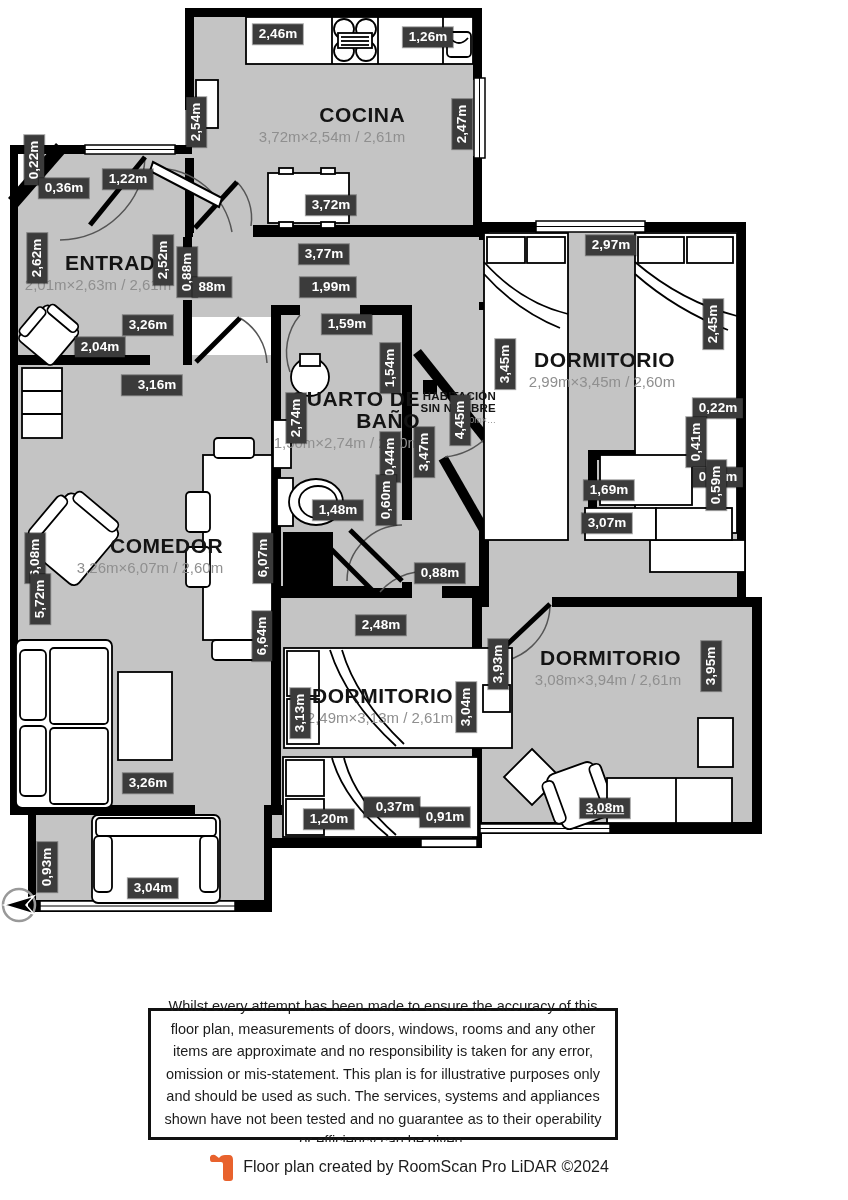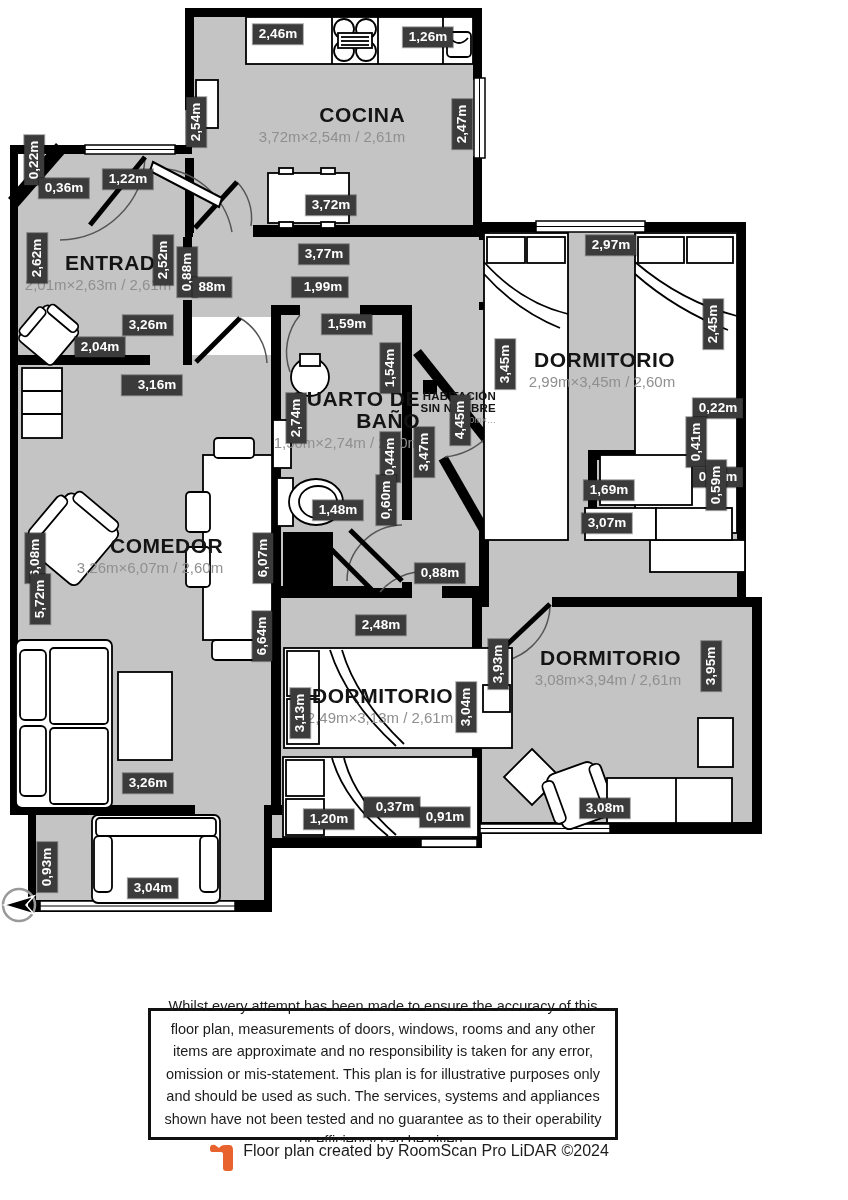--- a/index.html
+++ b/index.html
@@ -37,21 +37,21 @@
     position:absolute; left:148px; top:1008px; width:470px; height:132px;
     background:#fff; border:3px solid #111; box-sizing:border-box;
     display:flex; align-items:center; justify-content:center;
   }
   #disclaimer-text {
     width:440px; font-size:14.5px; line-height:1.55; color:#1c1c1c;
     text-align:center;
   }
   #credit-box {
     position:absolute; left:190px; top:1142px; width:438px; height:50px;
-    background:#fff; display:flex; justify-content:center; gap:8px;
+    background:#fff; display:flex; align-items:center; justify-content:center; gap:8px;
   }
   #credit-text { font-size:16px; color:#1c1c1c; }
 </style>
 </head>
 <body>
 
 <div id="stage">
 
   <div id="plan">
     <svg width="848" height="940" viewBox="0 0 848 940">
@@ -316,21 +316,21 @@
         <div class="badge v" style="left: 462px; top: 124px;">2,47m</div>
         <div class="badge v" style="left: 34px; top: 160px;">0,22m</div>
         <div class="badge" style="left: 64px; top: 188px;">0,36m</div>
         <div class="badge" style="left: 128px; top: 179px;">1,22m</div>
         <div class="badge v" style="left: 37px; top: 258px;">2,62m</div>
         <div class="badge v" style="left: 163px; top: 260px;">2,52m</div>
         <div class="badge v" style="left: 187px; top: 272px;">0,88m</div>
         <div class="badge" style="left: 212px; top: 287px;">88m</div>
         <div class="badge" style="left: 331px; top: 205px;">3,72m</div>
         <div class="badge" style="left: 324px; top: 254px;">3,77m</div>
-        <div class="badge" style="left: 320px; top: 287px; padding-left: 12px;">1,99m</div>
+        <div class="badge" style="left: 328px; top: 287px; padding-left: 12px;">1,99m</div>
         <div class="badge" style="left: 347px; top: 324px;">1,59m</div>
         <div class="badge" style="left: 611px; top: 245px;">2,97m</div>
         <div class="badge" style="left: 148px; top: 325px;">3,26m</div>
         <div class="badge" style="left: 100px; top: 347px;">2,04m</div>
         <div class="badge" style="left: 152px; top: 385px; padding-left: 16px;">3,16m</div>
         <div class="badge v" style="left: 505px; top: 364px;">3,45m</div>
         <div class="badge v" style="left: 713px; top: 324px;">2,45m</div>
         <div class="badge v" style="left: 390px; top: 368px;">1,54m</div>
         <div class="badge v" style="left: 296px; top: 418px;">2,74m</div>
         <div class="badge v" style="left: 460px; top: 420px;">4,45m</div>
@@ -351,21 +351,21 @@
         <div class="badge" style="left: 381px; top: 625px; text-align: center;">2,48m</div>
         <div class="badge v" style="left: 262px; top: 636px;">6,64m</div>
         <div class="badge v" style="left: 498px; top: 664px;">3,93m</div>
         <div class="badge v" style="left: 711px; top: 666px;">3,95m</div>
         <div class="badge v" style="left: 300px; top: 713px;">3,13m</div>
         <div class="badge v" style="left: 466px; top: 707px;">3,04m</div>
         <div class="badge" style="left: 148px; top: 783px;">3,26m</div>
         <div class="badge" style="left: 329px; top: 783px; margin-top: 36px;">1,20m</div>
         <div class="badge" style="left: 392px; top: 807px; padding-left: 12px;">0,37m</div>
         <div class="badge" style="left: 445px; top: 817px;">0,91m</div>
-        <div class="badge" style="left: 605px; top: 808px;">3,08m</div>
+        <div class="badge" style="left: 605px; top: 808px; text-decoration: underline;">3,08m</div>
         <div class="badge v" style="left: 47px; top: 867px;">0,93m</div>
         <div class="badge" style="left: 153px; top: 888px;">3,04m</div>
         <div class="room-label" style="left: 332px; top: 125px;">
           <div class="room-name">COCINA</div>
           <div class="room-dims">3,72m×2,54m / 2,61m</div>
         </div>
         <div class="room-label" style="left: 98px; top: 273px;">
           <div class="room-name">ENTRADA</div>
           <div class="room-dims">2,01m×2,63m / 2,61m</div>
         </div>

